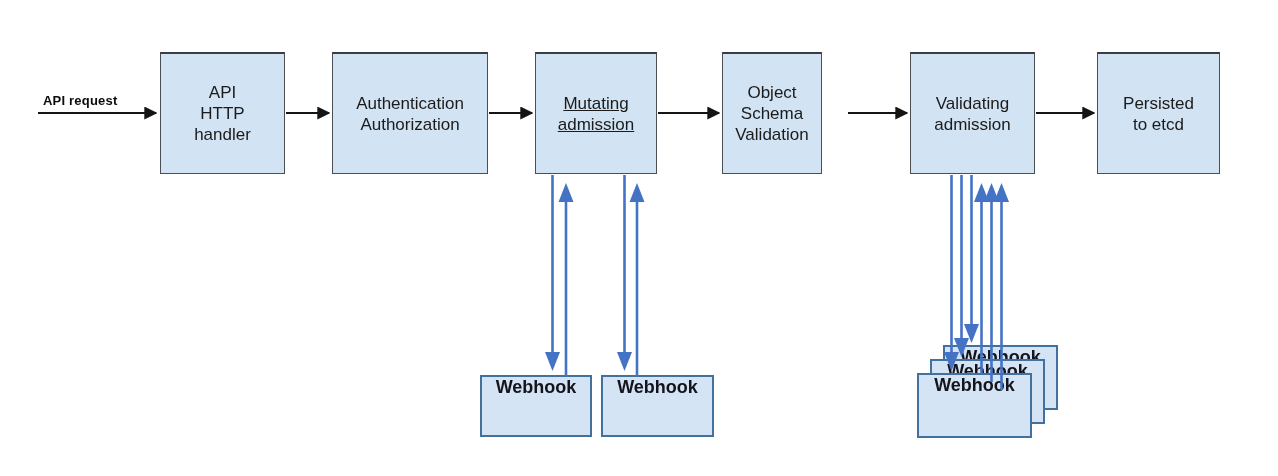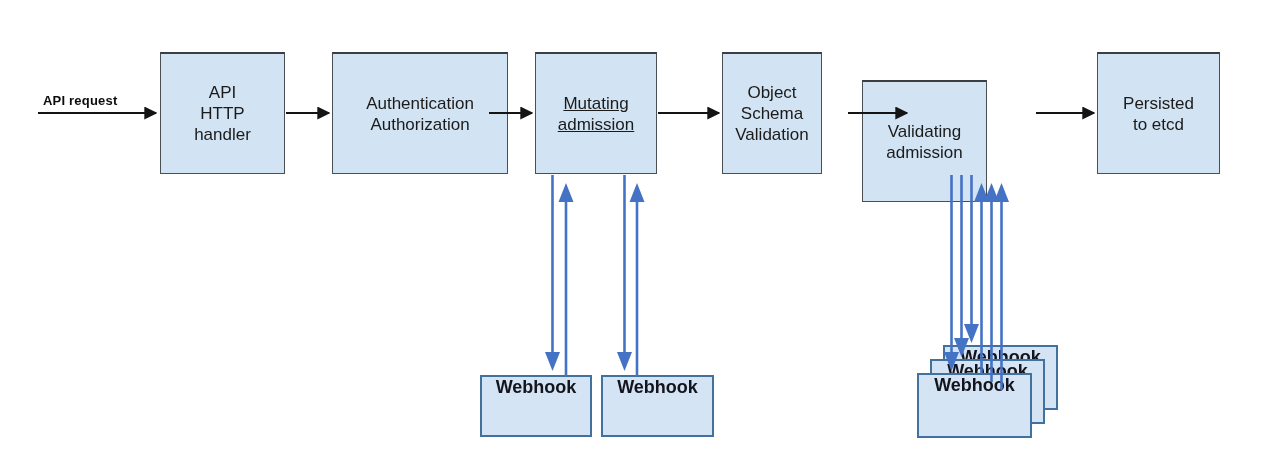--- a/index.html
+++ b/index.html
@@ -36,28 +36,28 @@
   .bluhead{fill:var(--arrow-blue);stroke:none;}
 </style>
 </head>
 <body>
 
 <div class="canvas">
 
   <div class="box" style="left:160px;width:125px;"><span>API
 HTTP
 handler</span></div>
-  <div class="box" style="left:332px;width:176px;"><span>Authentication
+  <div class="box" style="left:332px;width:156px;"><span>Authentication
 Authorization</span></div>
   <div class="box" style="left:535px;width:122px;text-decoration:underline;"><span>Mutating
 admission</span></div>
   <div class="box" style="left:722px;width:100px;"><span>Object
 Schema
 Validation</span></div>
-  <div class="box" style="left:862px;width:125px;margin-top:28px;"><span>Validating
+  <div class="box" style="left:910px;width:125px;"><span>Validating
 admission</span></div>
   <div class="box" style="left:1097px;width:123px;"><span>Persisted
 to etcd</span></div>
 
   <div class="apireq">API request</div>
 
   <div class="whbox" style="left:480px;top:375px;width:112px;height:62px;">
       <span>Webhook</span>
     </div>
   <div class="whbox" style="left:601px;top:375px;width:113px;height:62px;">

